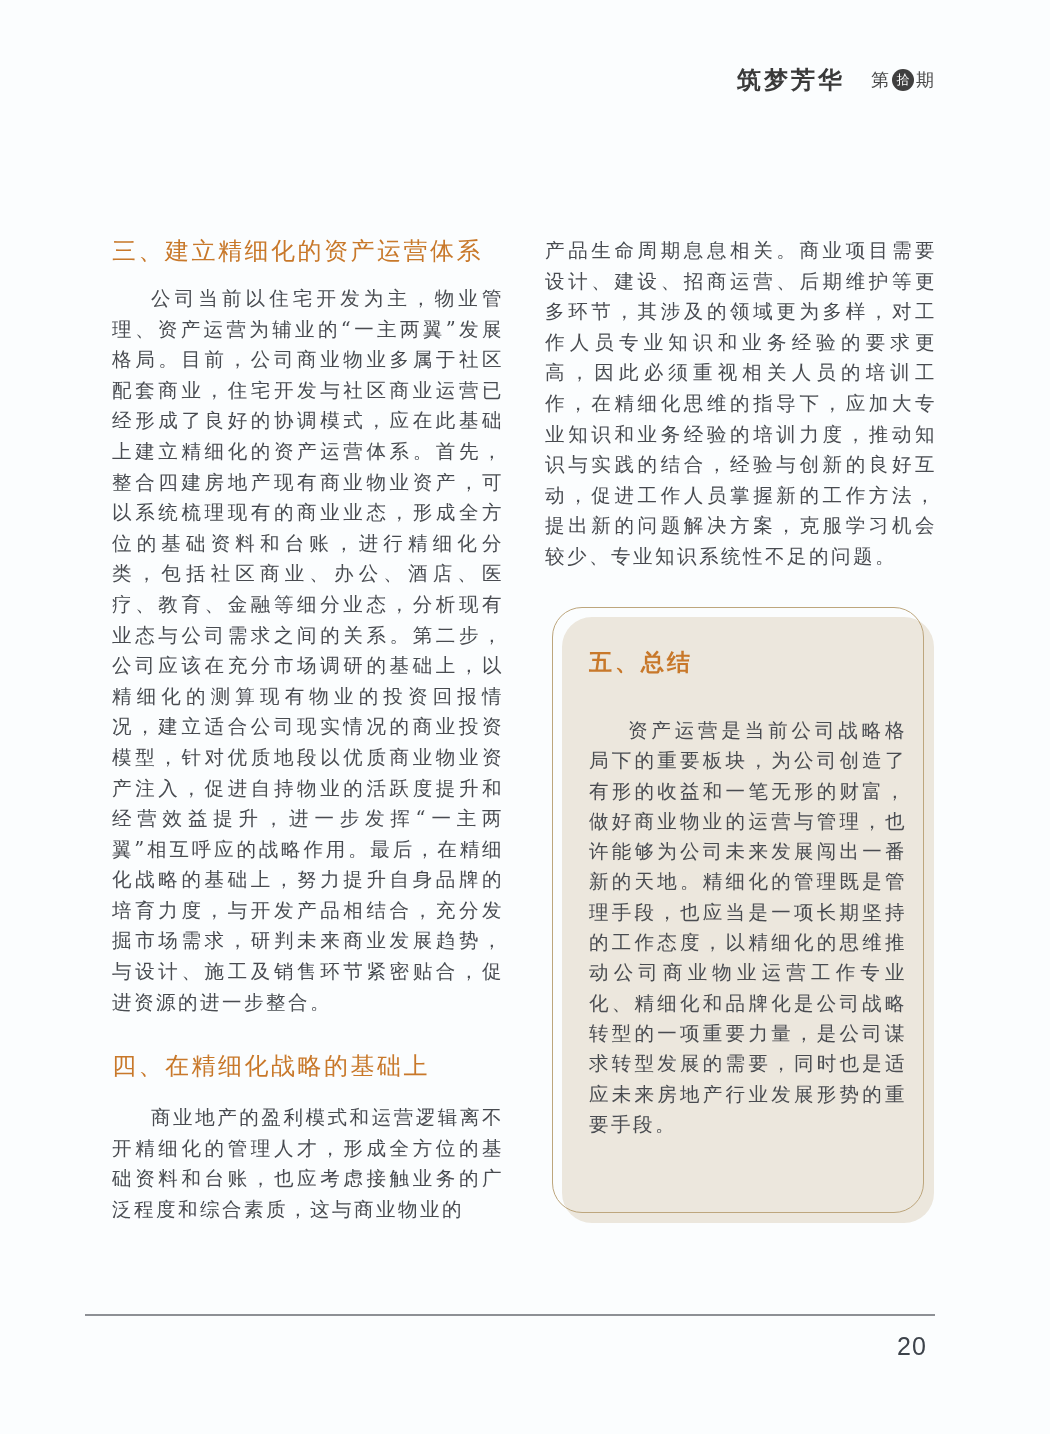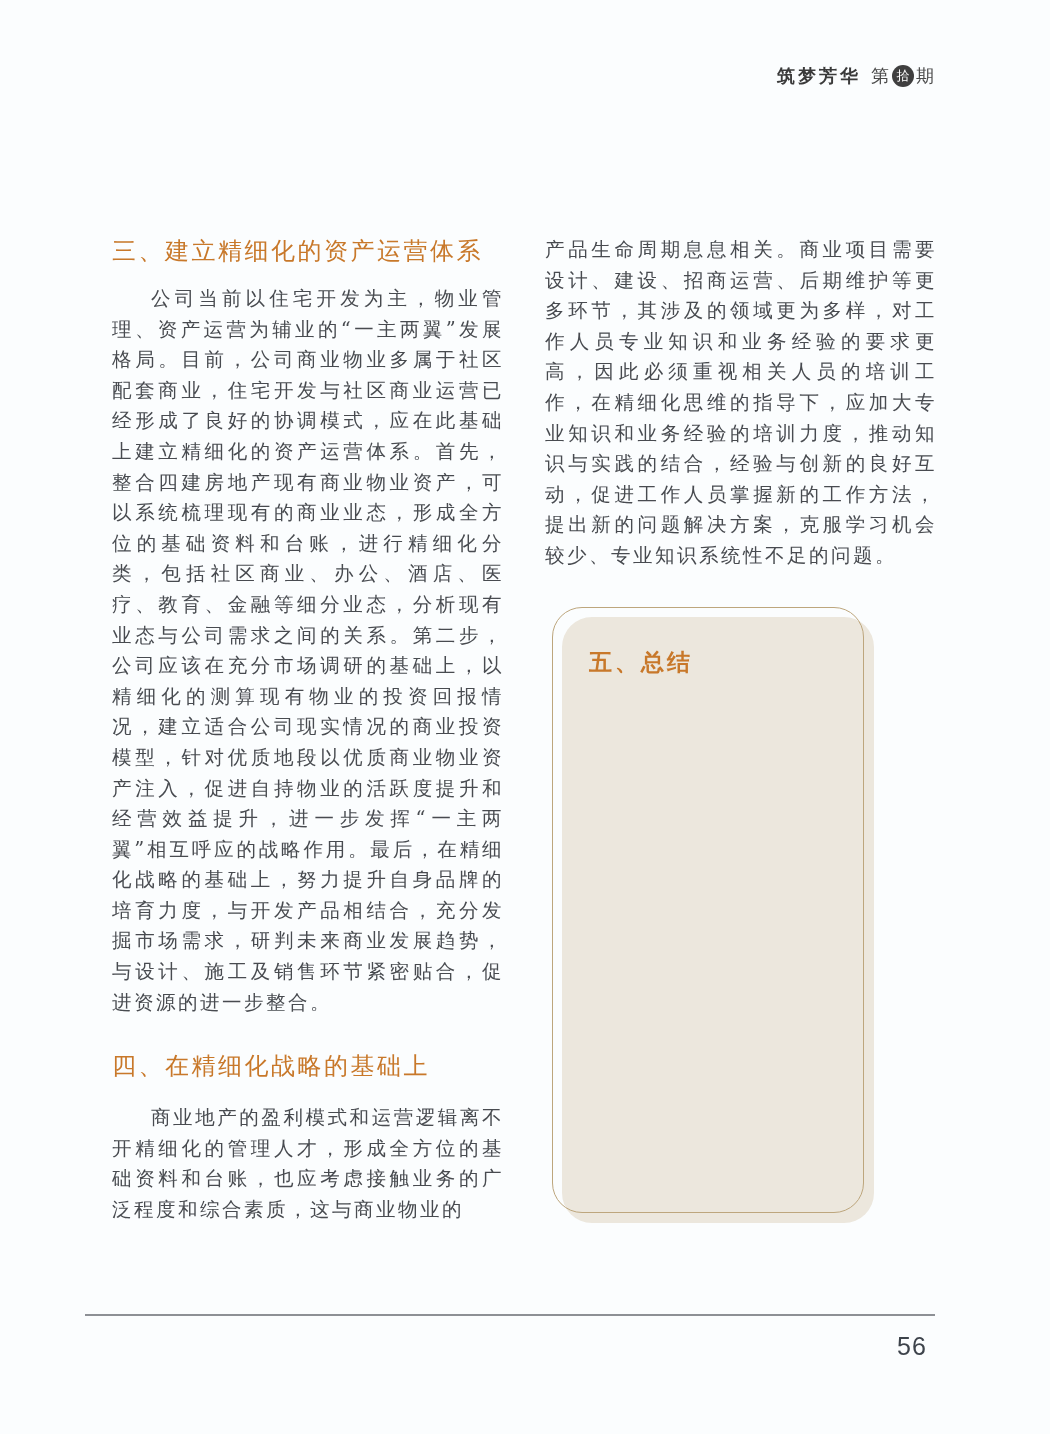--- a/index.html
+++ b/index.html
@@ -16,24 +16,24 @@
     position: absolute;
     top: 64px;
     right: 115px;
     display: flex;
     align-items: center;
     white-space: nowrap;
   }
   .mag-title {
     font-family: "Liberation Sans", sans-serif;
     font-weight: bold;
-    font-size: 18px;
+    font-size: 24px;
     color: #3a3a3a;
     letter-spacing: 3px;
-    margin-right: 10px;
+    margin-right: 26px;
   }
   .issue-part {
     font-family: "Liberation Sans", sans-serif;
     font-size: 18px;
     color: #4a4a4a;
     letter-spacing: 1px;
   }
   .issue-seal {
     display: inline-flex;
     align-items: center;
@@ -66,28 +66,28 @@
     color: #484b50;
     letter-spacing: 2.5px;
     text-align: justify;
   }
   .indent { text-indent: 2em; }
 
   #heading-3 { top: 235px; }
   #para-3    { top: 284px; }
   #heading-4 { top: 1050px; }
   #para-4    { top: 1103px; }
-  #para-4b   { top: 236px; font-family: Liberation Mono, monospace; }
+  #para-4b   { top: 236px; }
 
   
   .summary-box {
     position: absolute;
     left: 562px;
     top: 617px;
-    width: 312px;
+    width: 372px;
     height: 606px;
     background: #ece7dd;
     border-radius: 30px;
     padding: 30px 27px 16px 27px;
   }
   .summary-box::before {
     content: "";
     position: absolute;
     top: -10px; left: -10px; right: 10px; bottom: 10px;
     border: 1px solid #bda67d;
@@ -143,16 +143,17 @@
 <p class="body-text indent col-left" id="para-3">公司当前以住宅开发为主，物业管理、资产运营为辅业的“一主两翼”发展格局。目前，公司商业物业多属于社区配套商业，住宅开发与社区商业运营已经形成了良好的协调模式，应在此基础上建立精细化的资产运营体系。首先，整合四建房地产现有商业物业资产，可以系统梳理现有的商业业态，形成全方位的基础资料和台账，进行精细化分类，包括社区商业、办公、酒店、医疗、教育、金融等细分业态，分析现有业态与公司需求之间的关系。第二步，公司应该在充分市场调研的基础上，以精细化的测算现有物业的投资回报情况，建立适合公司现实情况的商业投资模型，针对优质地段以优质商业物业资产注入，促进自持物业的活跃度提升和经营效益提升，进一步发挥“一主两翼”相互呼应的战略作用。最后，在精细化战略的基础上，努力提升自身品牌的培育力度，与开发产品相结合，充分发掘市场需求，研判未来商业发展趋势，与设计、施工及销售环节紧密贴合，促进资源的进一步整合。</p>
 
 <h2 class="sec-heading col-left" id="heading-4">四、在精细化战略的基础上</h2>
 
 <p class="body-text indent col-left" id="para-4">商业地产的盈利模式和运营逻辑离不开精细化的管理人才，形成全方位的基础资料和台账，也应考虑接触业务的广泛程度和综合素质，这与商业物业的</p>
 
 <p class="body-text col-right" id="para-4b">产品生命周期息息相关。商业项目需要设计、建设、招商运营、后期维护等更多环节，其涉及的领域更为多样，对工作人员专业知识和业务经验的要求更高，因此必须重视相关人员的培训工作，在精细化思维的指导下，应加大专业知识和业务经验的培训力度，推动知识与实践的结合，经验与创新的良好互动，促进工作人员掌握新的工作方法，提出新的问题解决方案，克服学习机会较少、专业知识系统性不足的问题。</p>
 
 <div class="summary-box">
   <h2 class="summary-heading">五、总结</h2>
+  <p class="summary-body indent">资产运营是当前公司战略格局下的重要板块，为公司创造了有形的收益和一笔无形的财富，做好商业物业的运营与管理，也许能够为公司未来发展闯出一番新的天地。精细化的管理既是管理手段，也应当是一项长期坚持的工作态度，以精细化的思维推动公司商业物业运营工作专业化、精细化和品牌化是公司战略转型的一项重要力量，是公司谋求转型发展的需要，同时也是适应未来房地产行业发展形势的重要手段。</p>
 </div>
 
 <div class="footer-rule"></div>
-<div class="page-number">56</div>
+<div class="page-number">20</div>
 
 </body></html>

